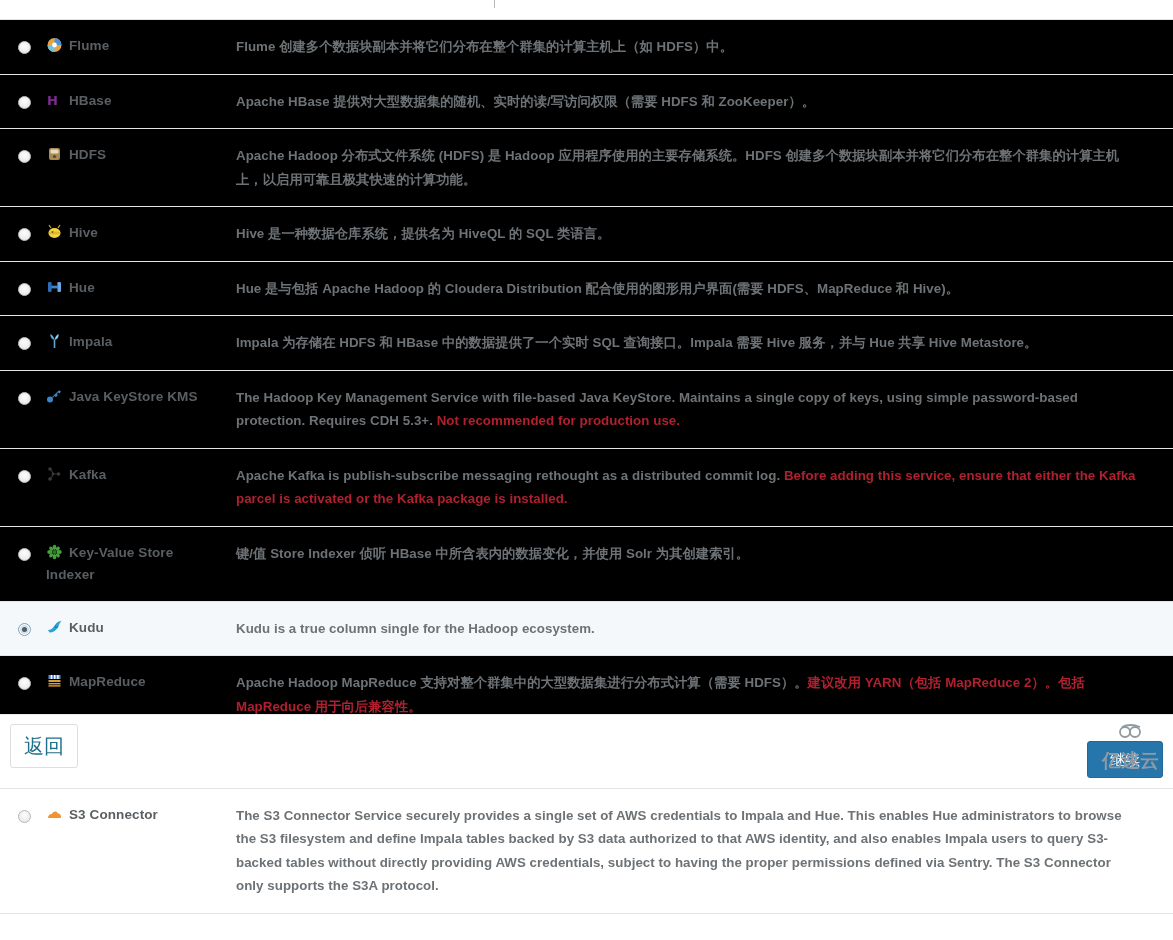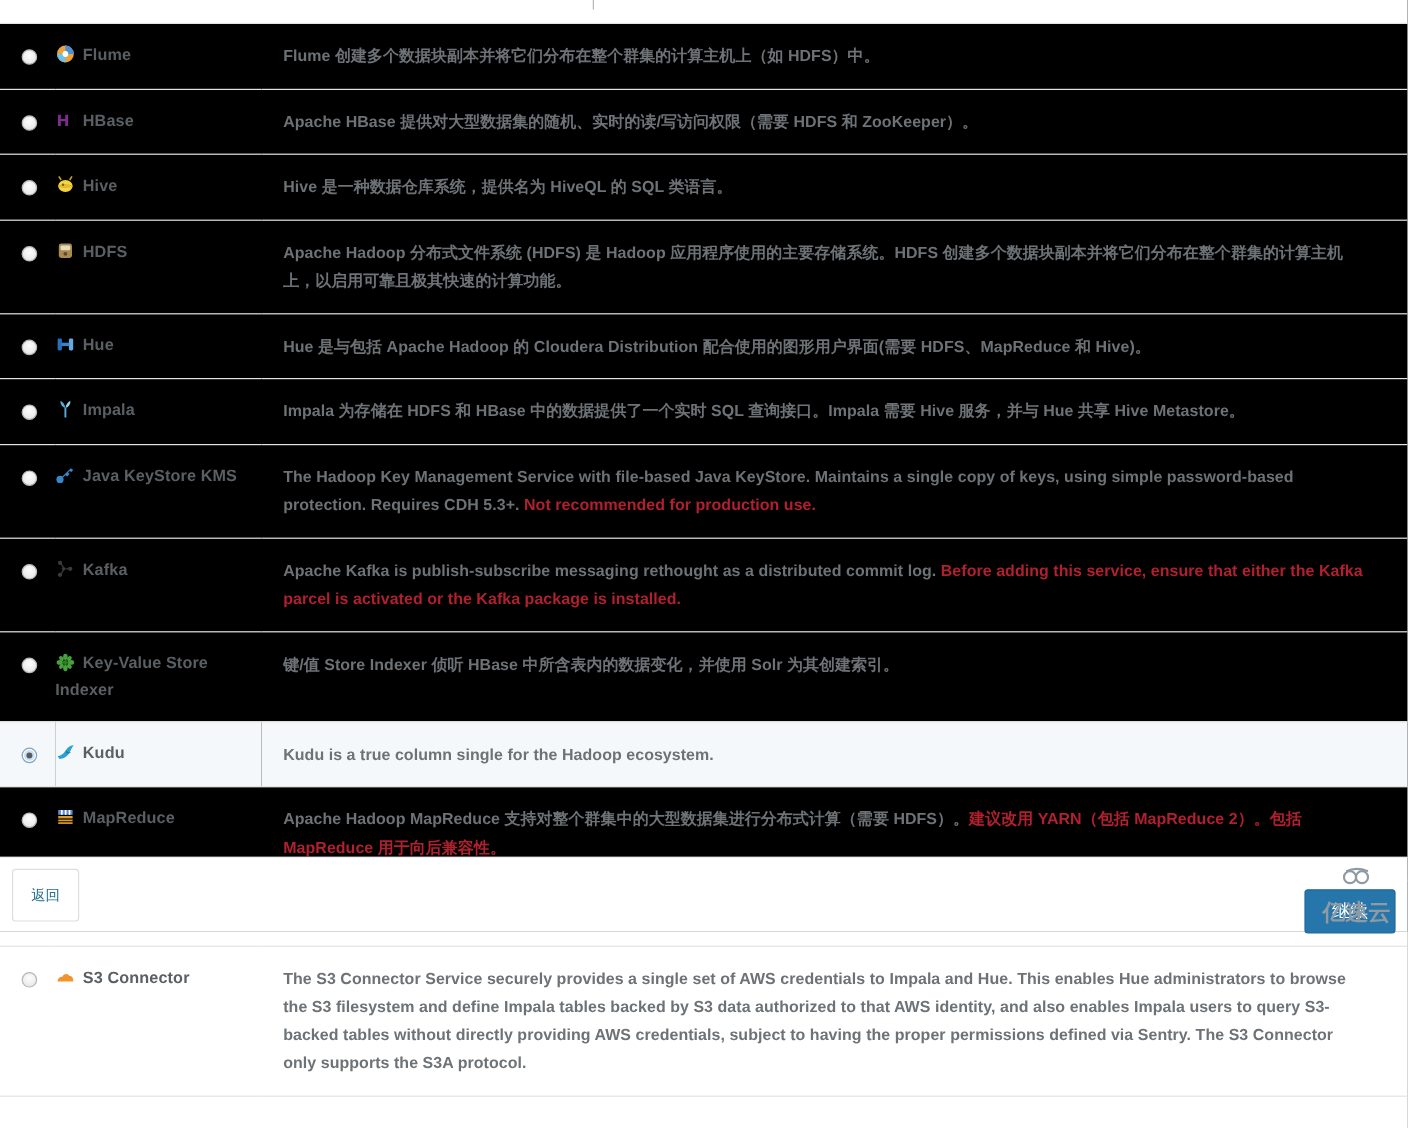--- a/index.html
+++ b/index.html
@@ -120,21 +120,21 @@
   }
   .btn-back {
     position: absolute;
     left: 10px; top: 9px;
     min-width: 56px; height: 44px;
     padding: 0 13px;
     background: #ffffff;
     border: 1px solid #dedede;
     border-radius: 3px;
     color: #1f6e8c;
-    font-size: 12px;
+    font-size: 20px;
     font-family: "Liberation Sans", "DejaVu Sans", sans-serif;
     cursor: pointer;
     line-height: 42px;
     text-align: center;
   }
   .btn-continue {
     position: absolute;
     right: 10px; top: 26px;
     min-width: 76px; height: 37px;
     padding: 0 12px;
@@ -218,40 +218,40 @@
                 </svg></span><span>HBase</span></span></td>
           <td class="cell-desc">
             <div class="svc-desc"><span>Apache HBase 提供对大型数据集的随机、实时的读/写访问权限（需要 HDFS 和 ZooKeeper）。</span></div>
           </td>
         </tr>
         <tr class="svc-row">
           <td class="cell-radio">
             <span class="radio"></span>
           </td>
           <td class="cell-name"><span class="svc-label"><span class="svc-ico"><svg width="17" height="16" viewBox="0 0 17 16">
+                  <rect x="3" y="2" width="11" height="12" rx="2" fill="#a98a52"></rect>
+                  <rect x="4.5" y="3.5" width="8" height="4" rx="1" fill="#e8dcc0"></rect>
+                  <circle cx="8.5" cy="10.5" r="1.6" fill="#5c4a28"></circle>
+                </svg></span><span>HDFS</span></span></td>
+          <td class="cell-desc">
+            <div class="svc-desc"><span>Apache Hadoop 分布式文件系统 (HDFS) 是 Hadoop 应用程序使用的主要存储系统。HDFS 创建多个数据块副本并将它们分布在整个群集的计算主机上，以启用可靠且极其快速的计算功能。</span></div>
+          </td>
+        </tr>
+        <tr class="svc-row">
+          <td class="cell-radio">
+            <span class="radio"></span>
+          </td>
+          <td class="cell-name"><span class="svc-label"><span class="svc-ico"><svg width="17" height="16" viewBox="0 0 17 16">
                   <ellipse cx="8.5" cy="9" rx="6" ry="5" fill="#f5d442"></ellipse>
                   <ellipse cx="8.5" cy="9" rx="6" ry="1.6" fill="#e0b92c"></ellipse>
                   <path d="M5 4 L3 1 M12 4 L14 1" stroke="#c9a21f" stroke-width="1.3"></path>
                   <circle cx="6.5" cy="8" r="1" fill="#7a6010"></circle>
                 </svg></span><span>Hive</span></span></td>
           <td class="cell-desc">
             <div class="svc-desc"><span>Hive 是一种数据仓库系统，提供名为 HiveQL 的 SQL 类语言。</span></div>
-          </td>
-        </tr>
-        <tr class="svc-row">
-          <td class="cell-radio">
-            <span class="radio"></span>
-          </td>
-          <td class="cell-name"><span class="svc-label"><span class="svc-ico"><svg width="17" height="16" viewBox="0 0 17 16">
-                  <rect x="3" y="2" width="11" height="12" rx="2" fill="#a98a52"></rect>
-                  <rect x="4.5" y="3.5" width="8" height="4" rx="1" fill="#e8dcc0"></rect>
-                  <circle cx="8.5" cy="10.5" r="1.6" fill="#5c4a28"></circle>
-                </svg></span><span>HDFS</span></span></td>
-          <td class="cell-desc">
-            <div class="svc-desc"><span>Apache Hadoop 分布式文件系统 (HDFS) 是 Hadoop 应用程序使用的主要存储系统。HDFS 创建多个数据块副本并将它们分布在整个群集的计算主机上，以启用可靠且极其快速的计算功能。</span></div>
           </td>
         </tr>
         <tr class="svc-row">
           <td class="cell-radio">
             <span class="radio"></span>
           </td>
           <td class="cell-name"><span class="svc-label"><span class="svc-ico"><svg width="17" height="16" viewBox="0 0 17 16">
                   <rect x="2" y="3" width="3.6" height="10" rx="1.2" fill="#2a6ebb"></rect>
                   <rect x="11.4" y="3" width="3.6" height="10" rx="1.2" fill="#6aa9e0"></rect>
                   <rect x="5.2" y="6.6" width="6.6" height="2.8" fill="#3d83c9"></rect>

